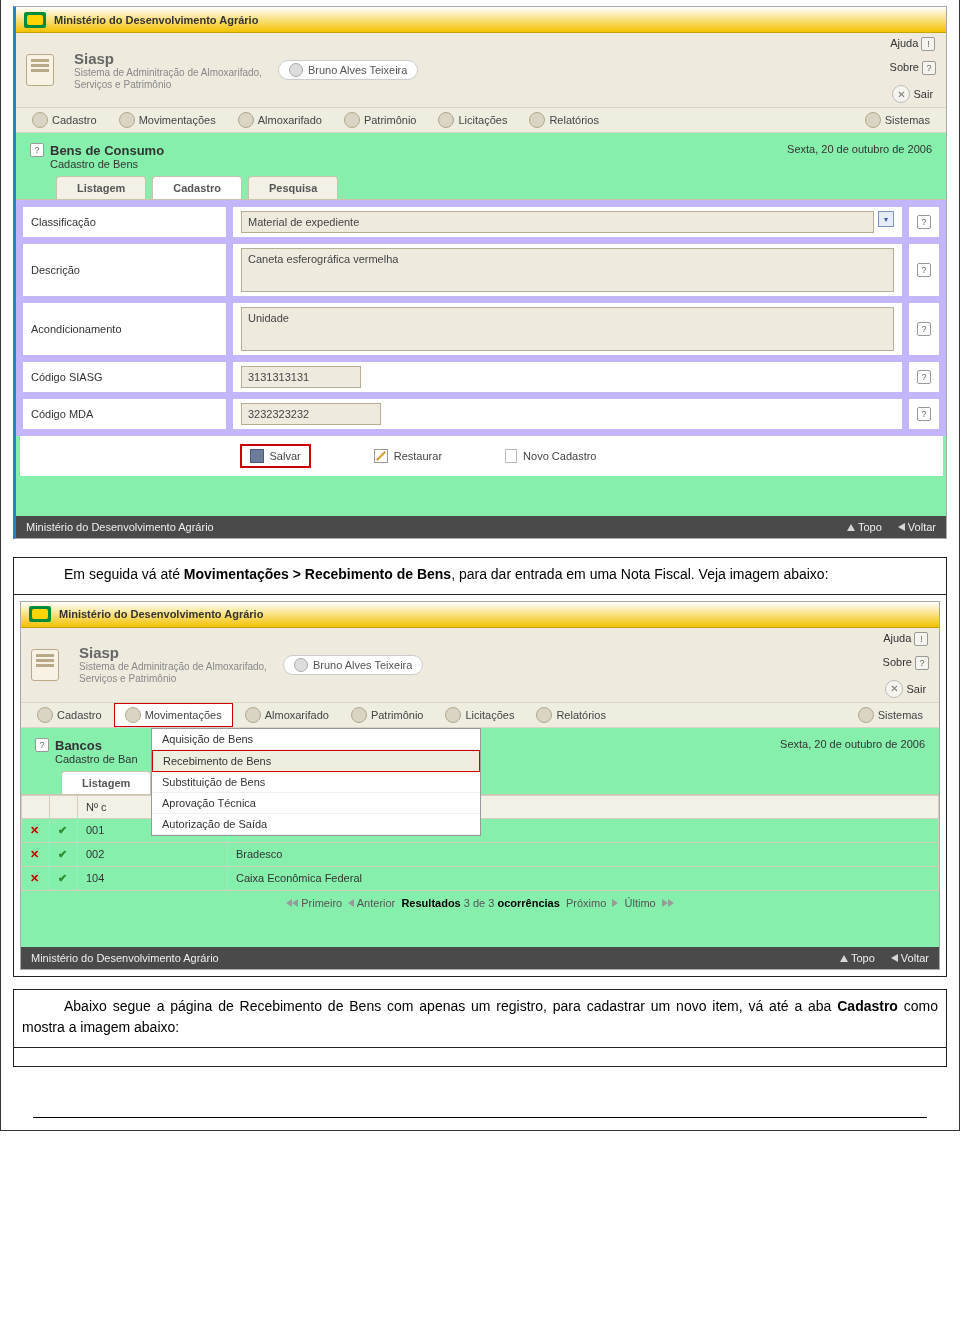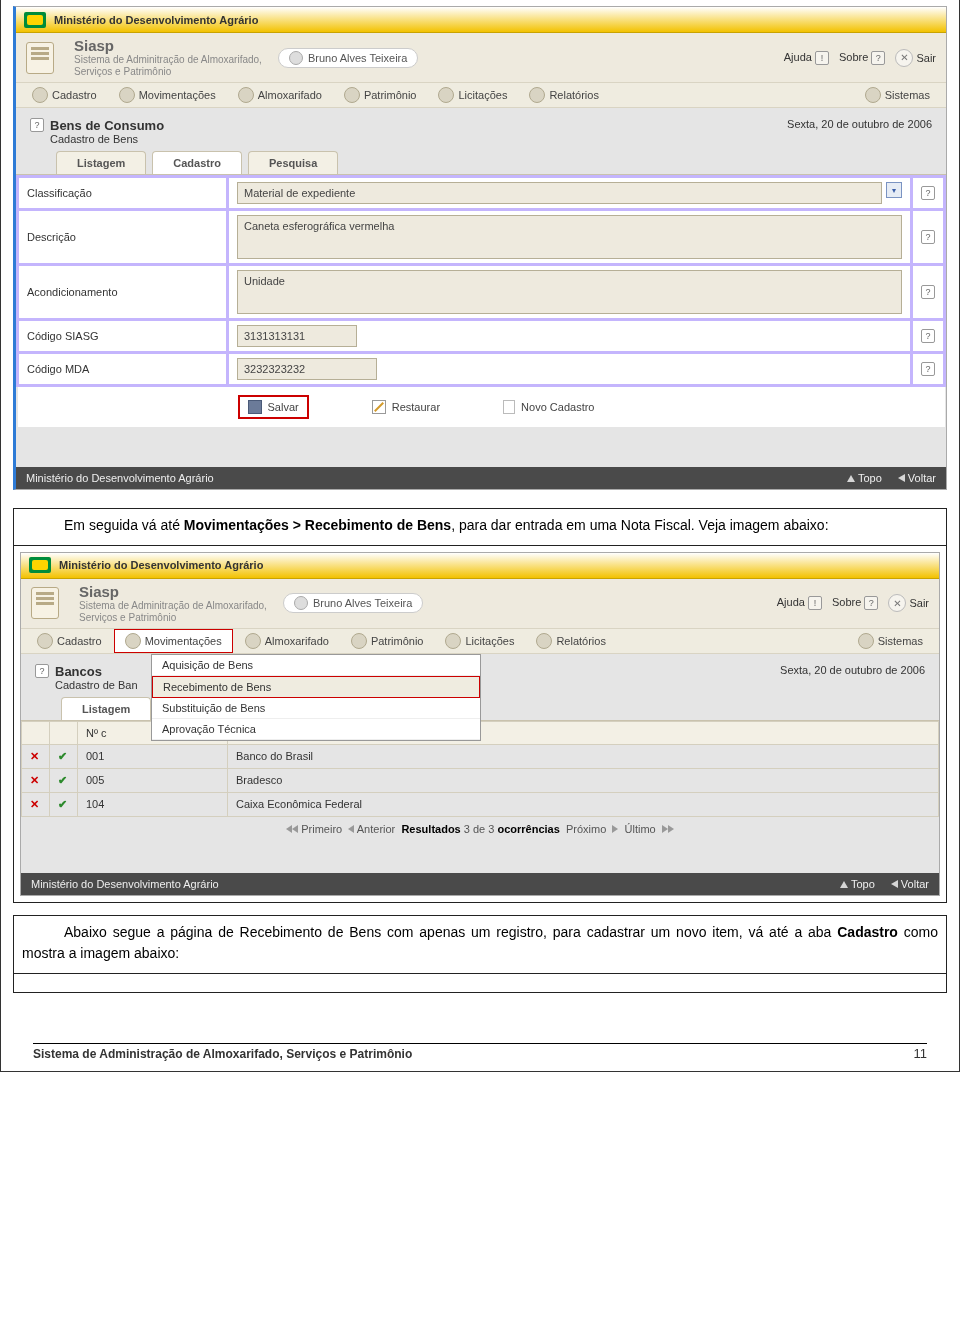--- a/index.html
+++ b/index.html
@@ -1,46 +1,46 @@
 <!DOCTYPE html>
 <html><head>
 <meta charset="utf-8">
 <style>
   * { box-sizing: border-box; margin: 0; padding: 0; }
   body { font-family: Verdana, Arial, sans-serif; font-size: 11px; background: #fff; color: #333; width: 960px; }
   .page { border: 1px solid #333; border-top: none; padding: 6px 12px 0 12px; }
-  .ss { background: #e5e5e5; border: 1px solid #aaa; margin-bottom: 18px; }
+  .ss { background: #86efac; border: 1px solid #aaa; margin-bottom: 18px; }
   .titlebar { background: linear-gradient(#fff, #f3c200); height: 26px; display: flex; align-items: center; padding: 0 8px; gap: 8px; border-bottom:1px solid #c9a300; }
   .flag { width: 22px; height: 16px; background: linear-gradient(#008c3a,#008c3a); border-radius:2px; position:relative; }
   .flag::after{content:"";position:absolute;inset:3px;background:#ffd400;border-radius:2px;}
   .titlebar-text { font-weight: bold; color: #333; }
   .header-row { background: #eeeade; display: flex; align-items: center; padding: 4px 10px; gap: 20px; }
   .doc-icon { width: 28px; height: 32px; background: #f7f2e4; border:1px solid #b8aa86; border-radius:3px; position:relative;}
   .doc-icon::after{content:"";position:absolute;top:4px;left:4px;right:4px;height:3px;background:#b8aa86;box-shadow:0 5px 0 #b8aa86,0 10px 0 #b8aa86;}
   .siasp-block { flex: 1 1 auto; display:flex; align-items:center; gap:16px;}
   .siasp-text { color:#777; }
   .siasp-text b { font-size: 15px; color:#666; display:block; }
   .siasp-sub { font-size: 10px; color:#888; line-height:1.2;}
   .pill { background:#fff; border:1px solid #ccc; border-radius:10px; padding:2px 10px; display:flex; align-items:center; gap:5px; color:#555;}
-  .hdr-actions{display:flex;gap:10px;align-items:center;}
+  .hdr-actions{display:flex;gap:10px;align-items:center;flex-direction:column;}
   .menubar { background:#efece0; display:flex; align-items:center; padding:0 6px; height:26px; border-top:1px solid #d9d4c3; border-bottom:1px solid #d9d4c3; gap:2px;}
   .mitem { display:flex; align-items:center; gap:4px; padding:3px 10px; color:#444; cursor:pointer;}
   .mitem-hl{ border:1.5px solid #cc0000; background:#fff;}
   .mspacer{flex:1;}
   .micon{width:16px;height:16px;border-radius:50%;background:#d9d4c3;border:1px solid #b0a98f;display:inline-block;position:relative;}
   .page-head { padding:10px 14px 6px; display:flex; justify-content:space-between; align-items:flex-start;}
   .page-head-left { display:flex; gap:6px; align-items:flex-start;}
   .qicon{width:14px;height:14px;border:1px solid #999;border-radius:2px;display:inline-flex;align-items:center;justify-content:center;font-size:9px;color:#666;background:#fff;}
   .page-title{font-weight:bold;font-size:13px;}
   .page-sub{font-size:11px;color:#333;}
   .tabs { display:flex; gap:0; padding:0 40px; border-bottom:1px solid #c9c2ad;}
   .tab { padding:5px 20px; border:1px solid #c9c2ad; border-bottom:none; background:#f3f0e5; border-radius:4px 4px 0 0; margin-right:6px; font-weight:bold; color:#555; cursor:pointer;}
   .tab.active{ background:#fff;}
   .form-table{ border-collapse:collapse; width:100%; }
-  .form-table td{ border:3px solid #c4b5fd; padding:4px 8px; vertical-align:middle; background:#fff;}
+  .form-table td{ border:7px solid #c4b5fd; padding:4px 8px; vertical-align:middle; background:#fff;}
   .form-table td.lbl{ width:210px; color:#333;}
   .ipt{ background:#eeeade; border:1px solid #b6af96; padding:4px 6px; font-size:11px; color:#444; width:100%;}
   .ipt-sel{display:flex;justify-content:space-between;}
   .chev{width:16px;height:16px;background:#e6ecf5;border:1px solid #7a93c2;display:flex;align-items:center;justify-content:center;font-size:8px;color:#3a5ea8;}
   .txtarea{height:44px;display:flex;align-items:flex-start;}
   .helpcell{width:24px;text-align:center;border-left:none!important;}
   .selwrap{display:flex;gap:4px;align-items:stretch;}
   .selwrap .ipt{flex:1;}
   .actions-row td{border:none;padding:8px 10px;}
   .actions-row .btn{display:inline-flex;align-items:center;gap:6px;margin-right:60px;color:#444;}
@@ -304,41 +304,42 @@
       <div class="tabs">
         <div class="tab active">Listagem</div>
       </div>
 
       <div style="position:absolute;top:0;left:130px;z-index:20;">
         <div class="dropdown">
           <div class="dd-item">Aquisição de Bens</div>
           <div class="dd-item dd-item-hl">Recebimento de Bens</div>
           <div class="dd-item">Substituição de Bens</div>
           <div class="dd-item">Aprovação Técnica</div>
+          <div class="dd-item">Autorização de Saída</div>
         </div>
       </div>
     </div>
     <table class="list-table">
       <tbody>
             <tr>
         <th style="width:28px;"></th>
               <th style="width:28px;"></th>
         <th style="width:150px;">Nº c</th>
         <th></th>
       </tr>
       <tr>
         <td><span class="red-x">✕</span></td>
         <td><span class="green-v">✔</span></td>
         <td>001</td>
         <td>Banco do Brasil</td>
       </tr>
       <tr>
         <td><span class="red-x">✕</span></td>
         <td><span class="green-v">✔</span></td>
-        <td>005</td>
+        <td>002</td>
         <td>Bradesco</td>
       </tr>
       <tr>
         <td><span class="red-x">✕</span></td>
         <td><span class="green-v">✔</span></td>
         <td>104</td>
         <td>Caixa Econômica Federal</td>
       </tr>
     </tbody>
         </table>
@@ -366,19 +367,15 @@
 
   <div class="box-framed" style="margin-top:12px;">
     <div class="doc-text" style="text-indent:42px;">
       <span>Abaixo segue a página de Recebimento de Bens com apenas um registro, para cadastrar um novo item, vá até a aba </span><b>Cadastro</b><span> como mostra a imagem abaixo:</span>
     </div>
   </div>
   <div class="box-framed" style="height:20px;"></div>
 
   <div class="page-footer">
     <hr class="hrule">
-    <div class="pf-row">
-      <div class="pf-left">Sistema de Administração de Almoxarifado, Serviços e Patrimônio</div>
-      <div class="pf-right">11</div>
-    </div>
   </div>
 
 </div>
 
 </body></html>

